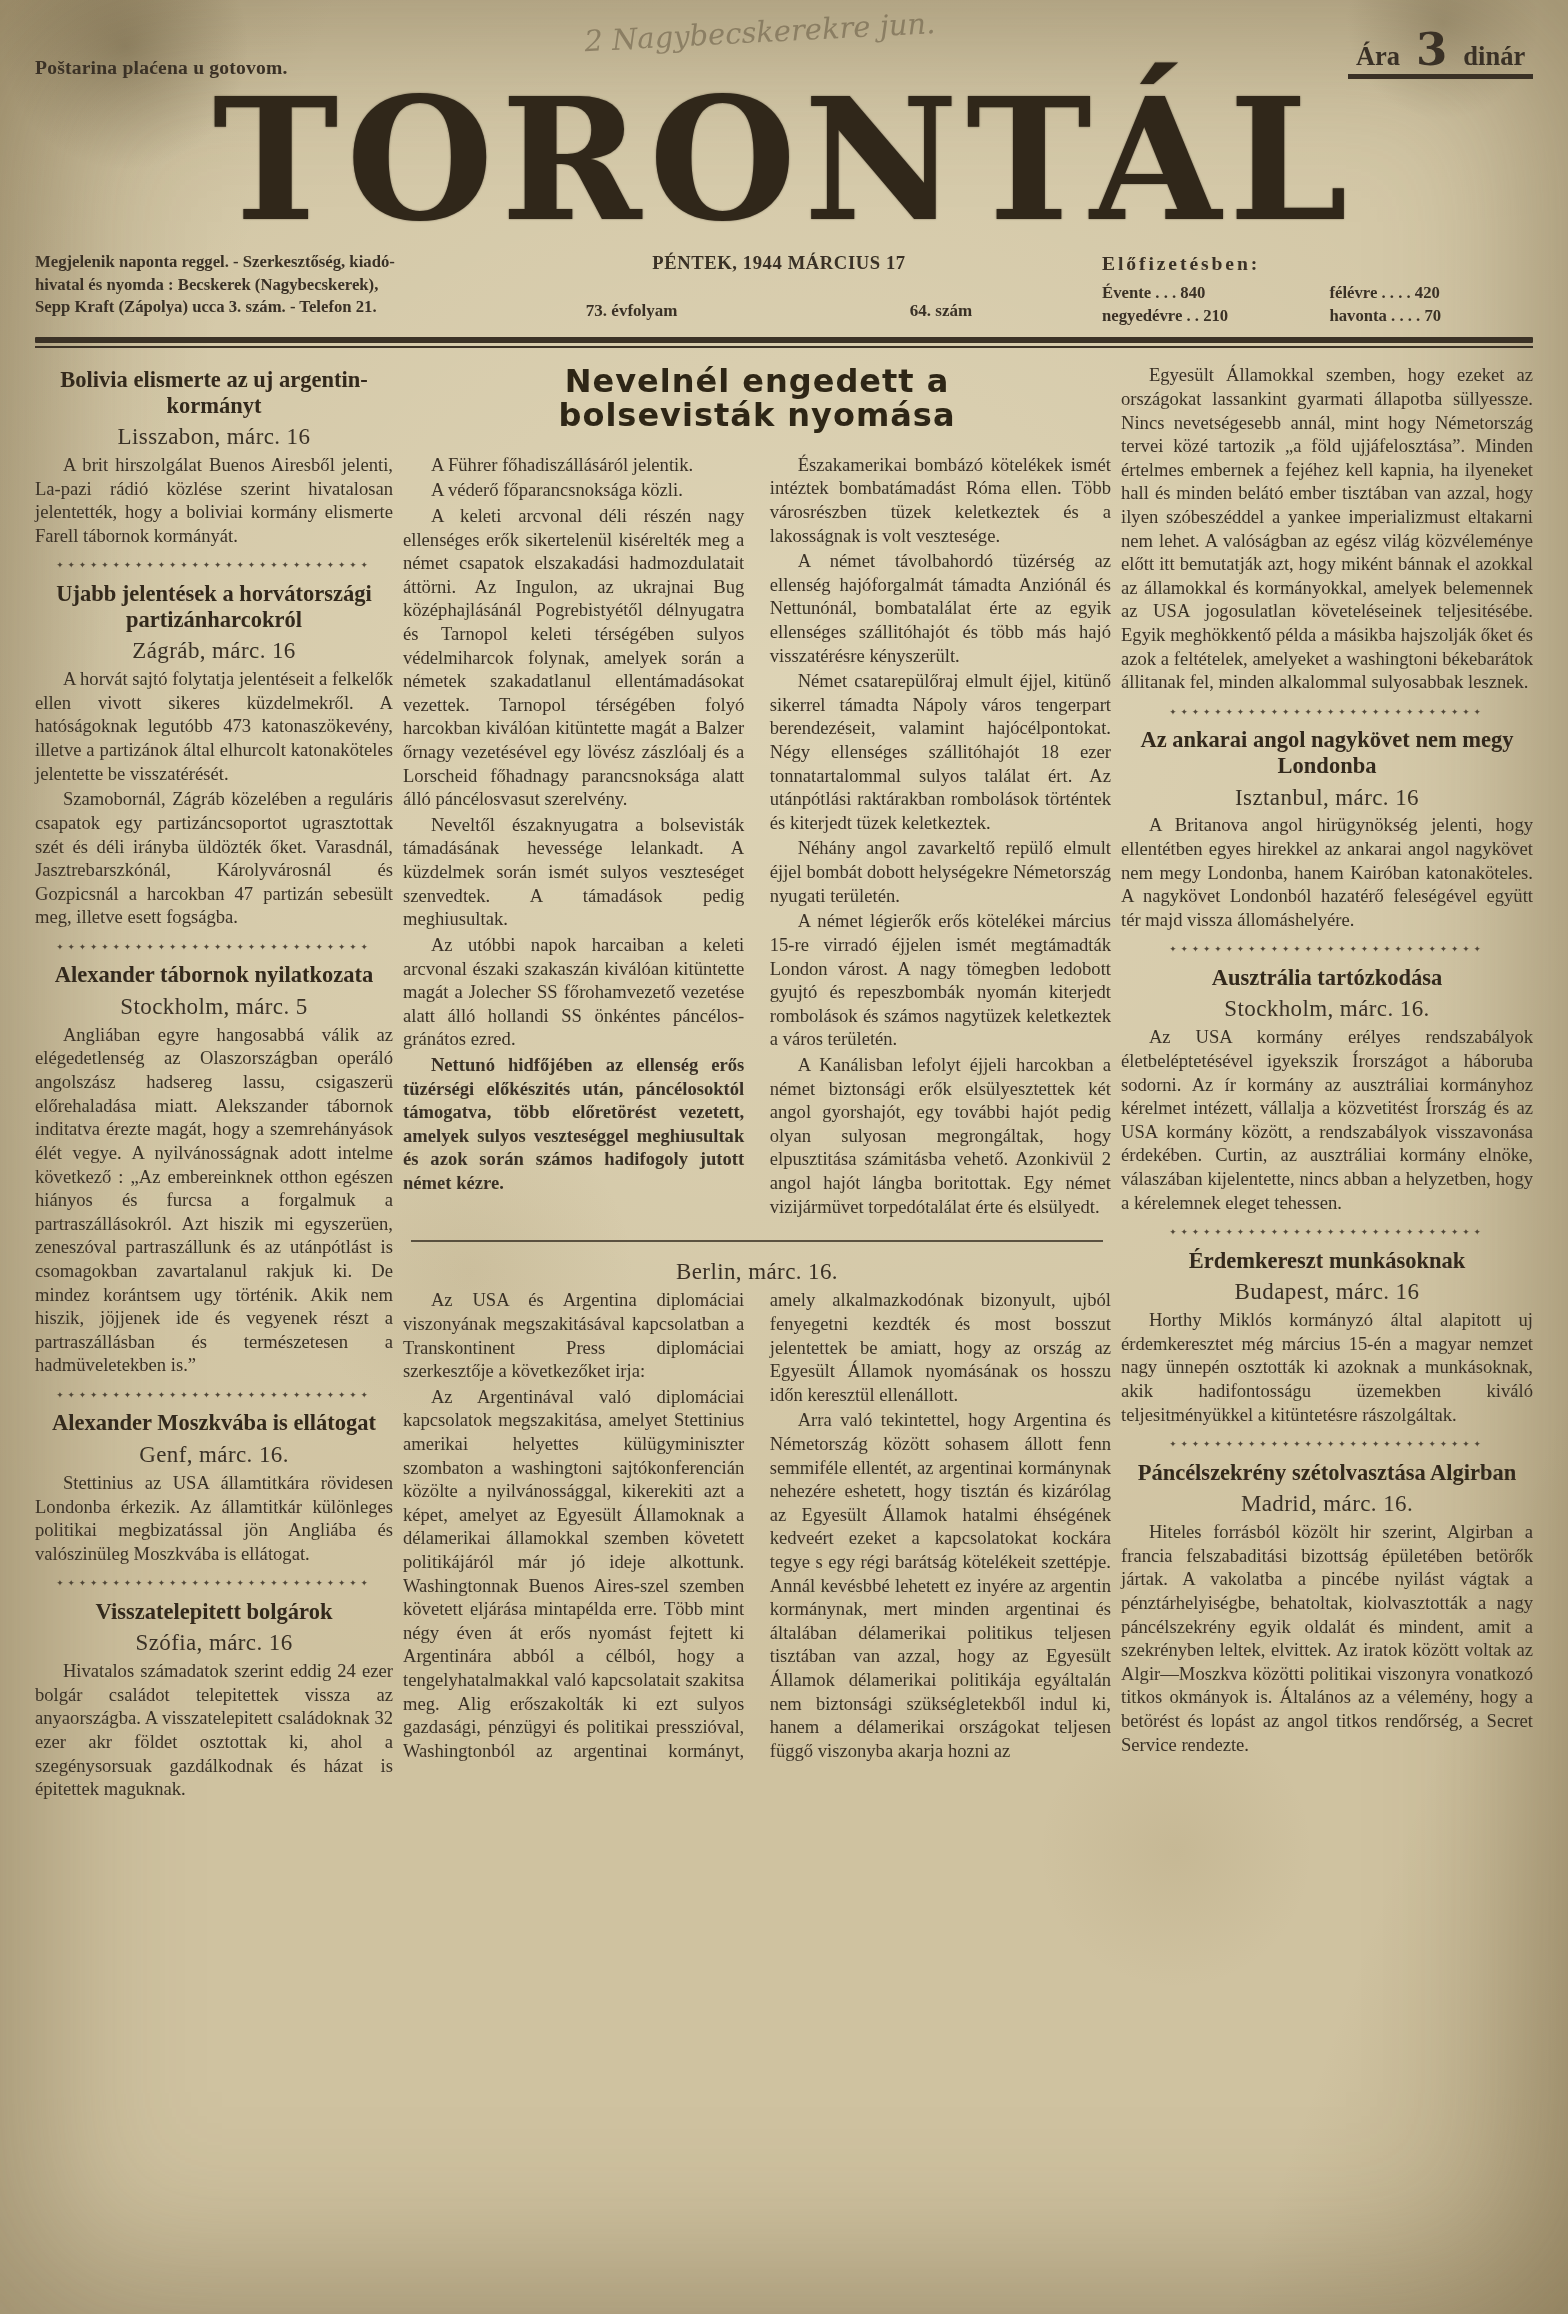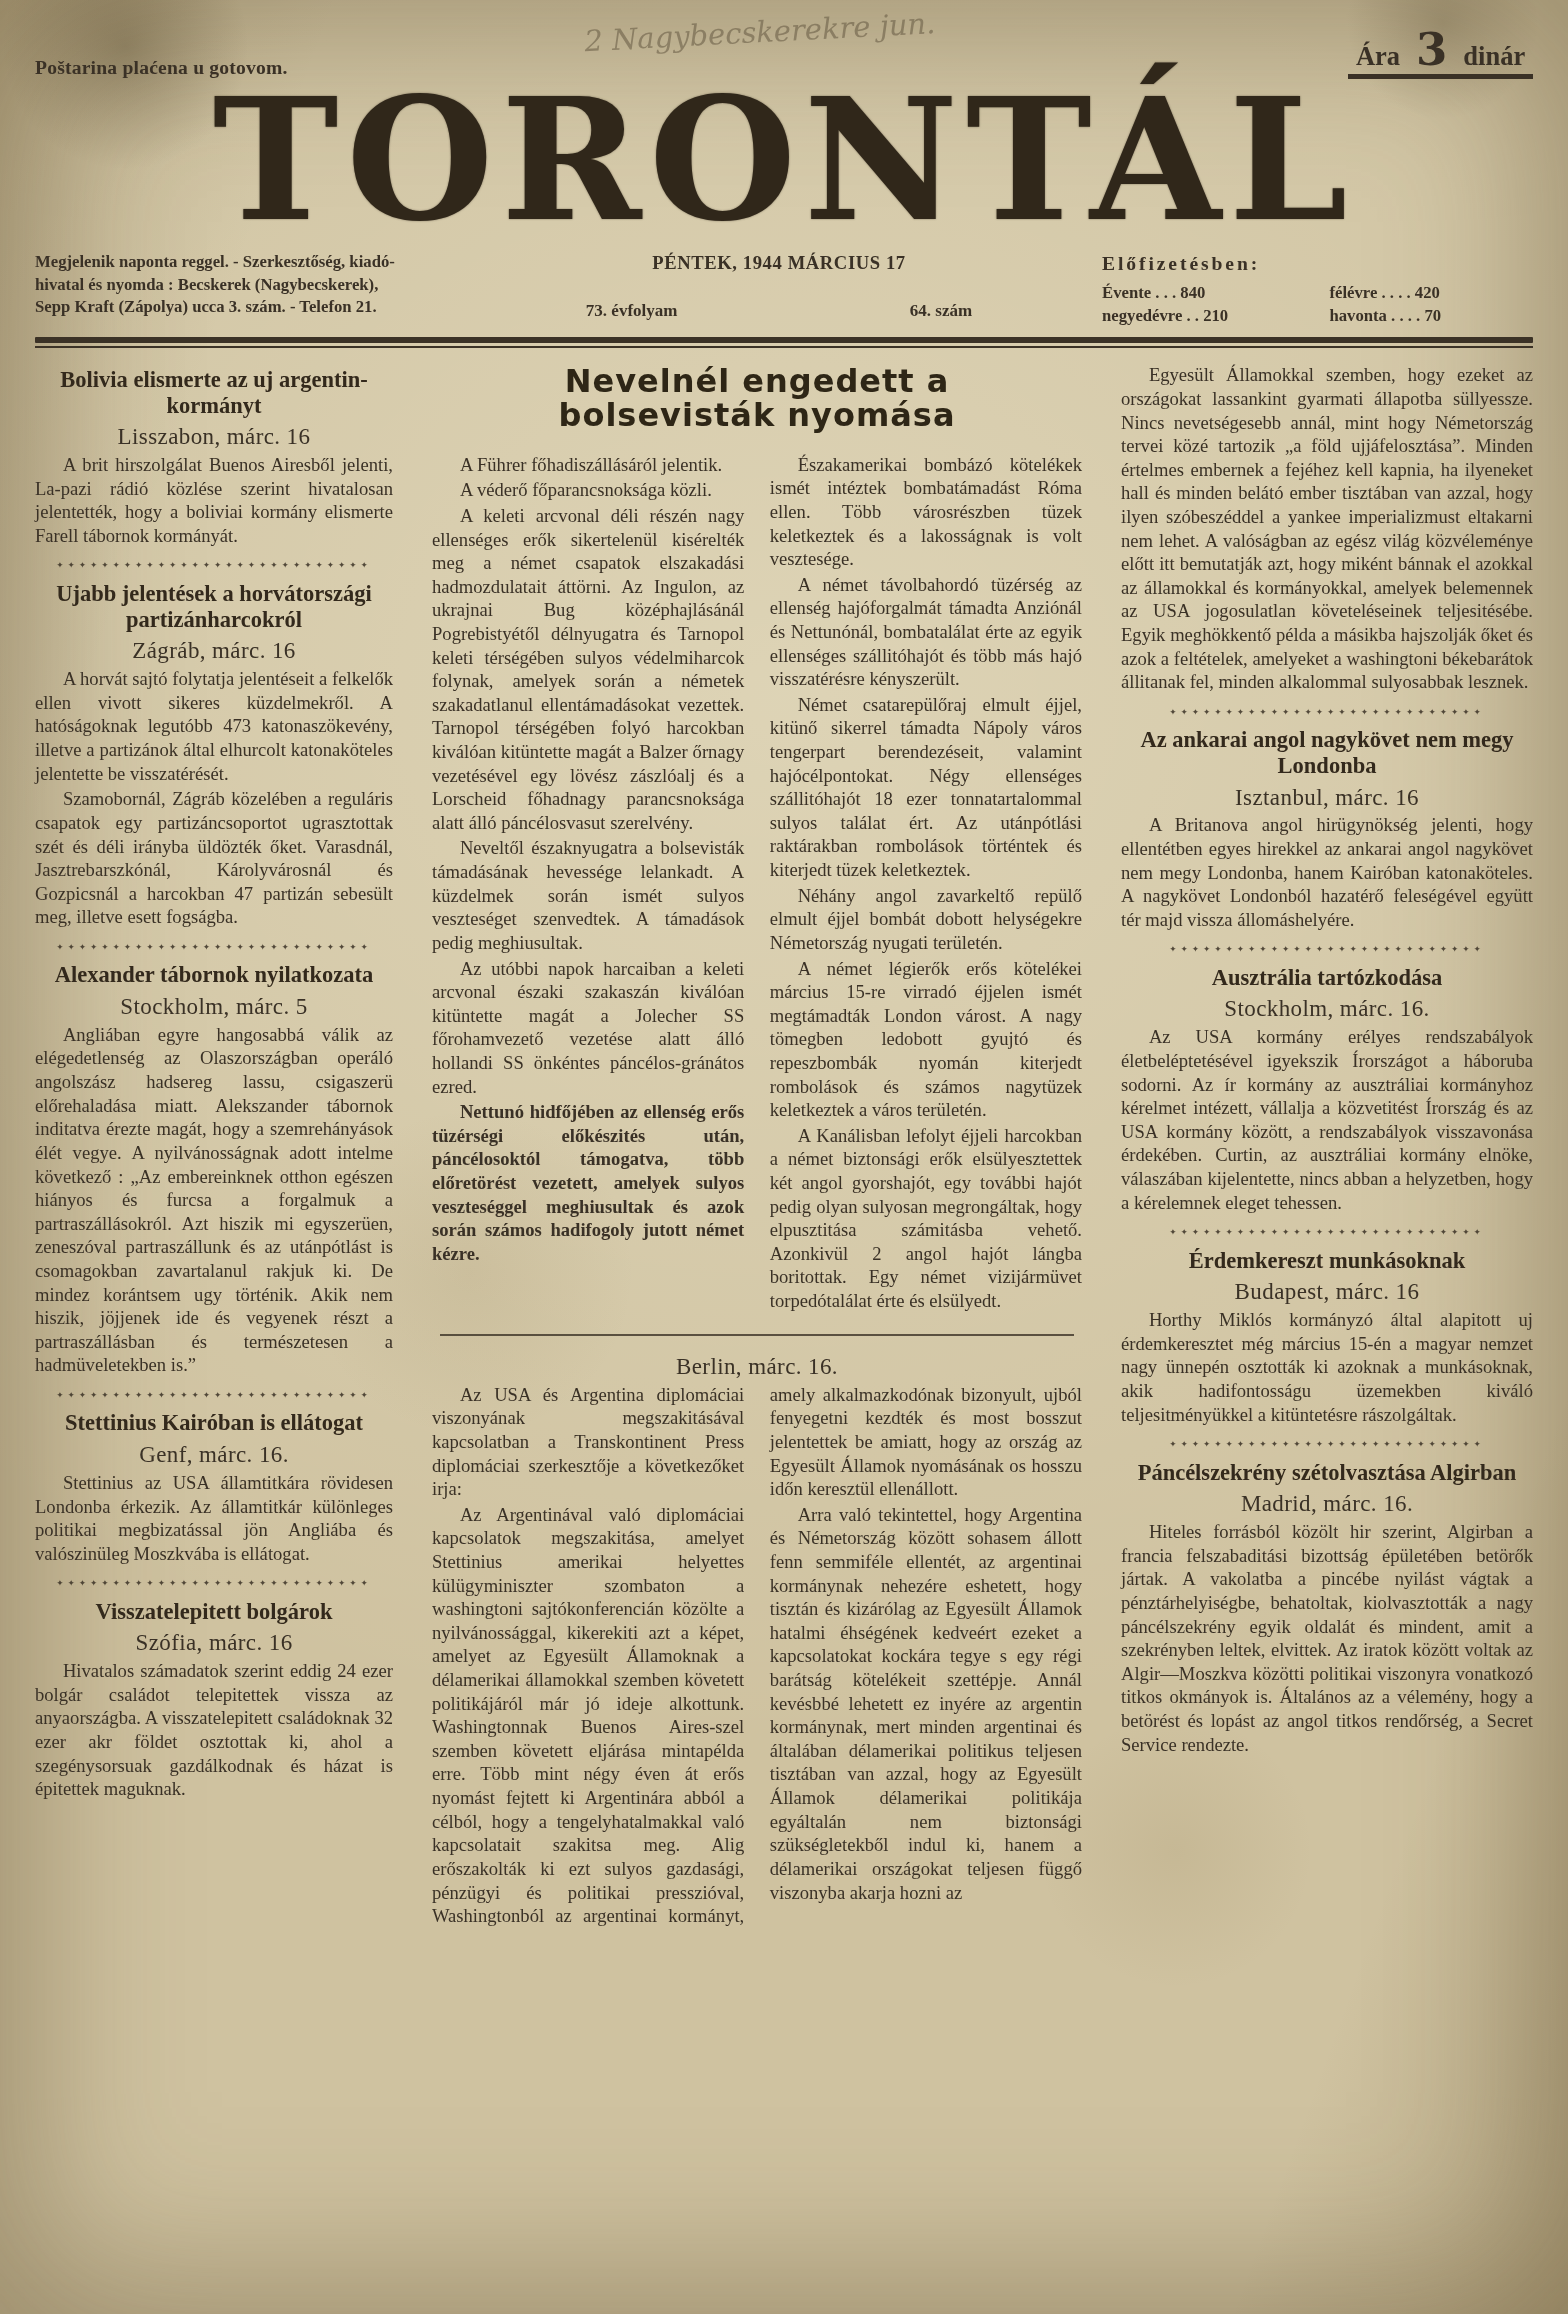--- a/index.html
+++ b/index.html
@@ -57,21 +57,21 @@
   .info-date { font-size:18.6px; letter-spacing:0.6px; }
   .vol-row { display:flex; justify-content:space-around; margin-top:23.5px; font-size:17px; }
   .info-right { width:431px; }
   .sub-title { font-size:19.6px; letter-spacing:2.9px; }
   .rates { display:grid; grid-template-columns:1.05fr 1fr; column-gap:13.7px; margin-top:4.9px; font-size:16.7px; }
 
   .rule-band { height:5.9px; background:#3b3226; margin-top:9.8px; border-radius:1px; }
   .rule-thin { height:2px; background:#3b3226; margin-top:2.9px; }
 
   
-  .columns { display:grid; grid-template-columns:358px 1fr 412px; gap:39px; margin-top:15.7px; position:relative; }
+  .columns { display:grid; grid-template-columns:358px 1fr 412px; gap:10px; margin-top:15.7px; position:relative; }
 
   .a-title { font-size:22.5px; line-height:1.14; text-align:center; font-weight:bold; color:#33291c; padding:0 15.7px; margin:3.9px 0 5.9px; }
   .a-dateline { text-align:center; font-size:23px; margin-bottom:2.9px; letter-spacing:0.4px; }
   .a-body p { font-size:18.6px; line-height:1.27; text-align:justify; text-indent:1.5em; margin-bottom:2px; }
   .a-body p.bold { font-weight:bold; }
   .separator {
     text-align:center; font-size:8.8px; letter-spacing:3.9px; color:#3b3226;
     opacity:.85; margin:12.7px 0 10.8px; white-space:nowrap; overflow:hidden;
   }
   .twocol { column-count:2; column-gap:25.5px; }
@@ -157,21 +157,21 @@
       <article class="article">
         <h2 class="a-title">Alexander tábornok nyilatkozata</h2>
         <div class="a-dateline">Stockholm, márc. 5</div>
         <div class="a-body">
             <p>Angliában egyre hangosabbá válik az elégedetlenség az Olaszországban operáló angolszász hadsereg lassu, csigaszerü előrehaladása miatt. Alekszander tábornok inditatva érezte magát, hogy a szemrehányások élét vegye. A nyilvánosságnak adott intelme következő : „Az embereinknek otthon egészen hiányos és furcsa a forgalmuk a partraszállásokról. Azt hiszik mi egyszerüen, zeneszóval partraszállunk és az utánpótlást is csomagokban zavartalanul rakjuk ki. De mindez korántsem ugy történik. Akik nem hiszik, jöjjenek ide és vegyenek részt a partraszállásban és természetesen a hadmüveletekben is.”</p>
           </div>
       </article>
       <div class="separator">✦✦✦✦✦✦✦✦✦✦✦✦✦✦✦✦✦✦✦✦✦✦✦✦✦✦✦✦</div>
 
       <article class="article">
-        <h2 class="a-title">Stettinius Kairóban is ellátogat</h2>
+        <h2 class="a-title">Alexander Moszkvába is ellátogat</h2>
         <div class="a-dateline">Genf, márc. 16.</div>
         <div class="a-body">
             <p>Stettinius az USA államtitkára rövidesen Londonba érkezik. Az államtitkár különleges politikai megbizatással jön Angliába és valószinüleg Moszkvába is ellátogat.</p>
           </div>
       </article>
       <div class="separator">✦✦✦✦✦✦✦✦✦✦✦✦✦✦✦✦✦✦✦✦✦✦✦✦✦✦✦✦</div>
 
       <article class="article">
         <h2 class="a-title">Visszatelepitett bolgárok</h2>
         <div class="a-dateline">Szófia, márc. 16</div>

